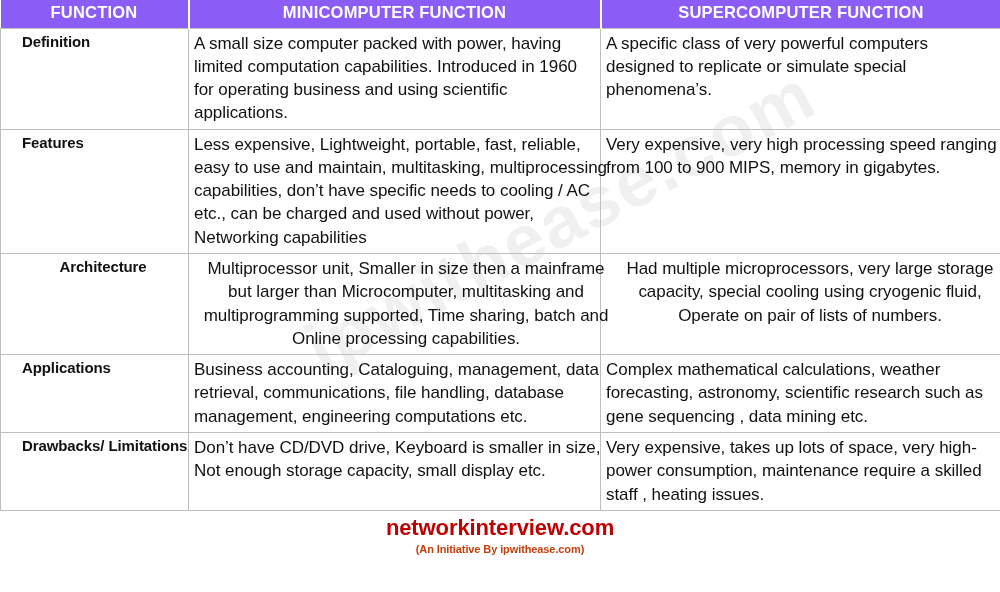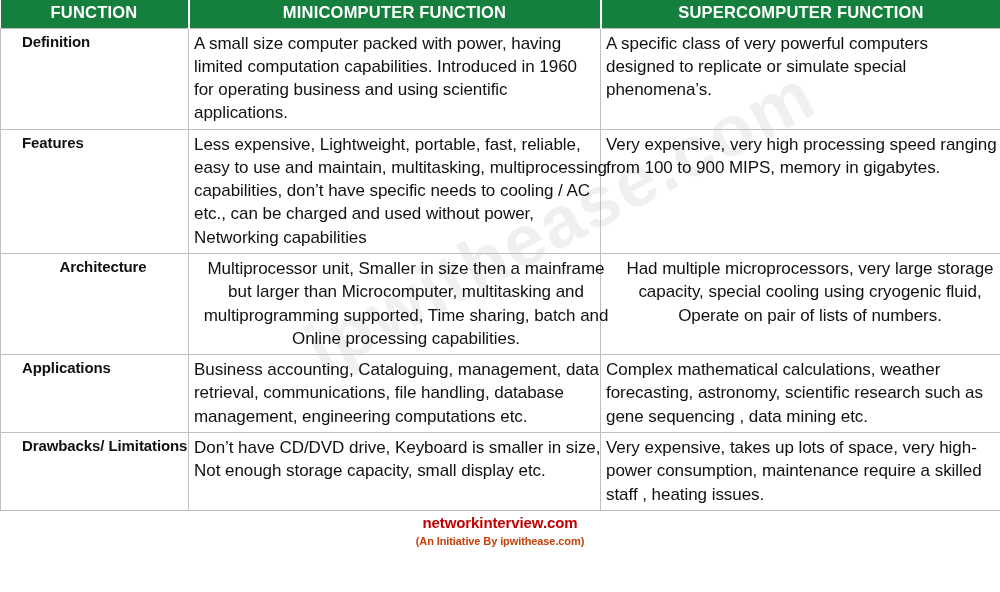--- a/index.html
+++ b/index.html
@@ -54,21 +54,21 @@
     width: 1000px;
     background: transparent;
   }
 
   table.cmp col.c-func  { width: 188px; }
   table.cmp col.c-mini  { width: 412px; }
   table.cmp col.c-super { width: 400px; }
 
   
   thead th {
-    background: #15803d;
+    background: #8b5cf6;
     color: #ffffff;
     font-size: 16.5px;
     font-weight: 700;
     letter-spacing: 0.2px;
     text-align: center;
     vertical-align: middle;
     height: 28px;
     padding: 2px 4px 4px 4px;
     border-left: 2px solid #ffffff;
     border-right: 0;
@@ -132,21 +132,21 @@
     position: relative;
     z-index: 1;
     width: 1000px;
     text-align: center;
     padding-top: 3px;
     box-sizing: border-box;
   }
   .footer .brand {
     color: #C00000;
     font-weight: 700;
-    font-size: 15px;
+    font-size: 22px;
     letter-spacing: -0.1px;
     line-height: 1.25;
   }
   .footer .tagline {
     color: #c2410c;
     font-weight: 700;
     font-size: 11px;
     letter-spacing: -0.1px;
     line-height: 1.3;
     padding-top: 1px;

